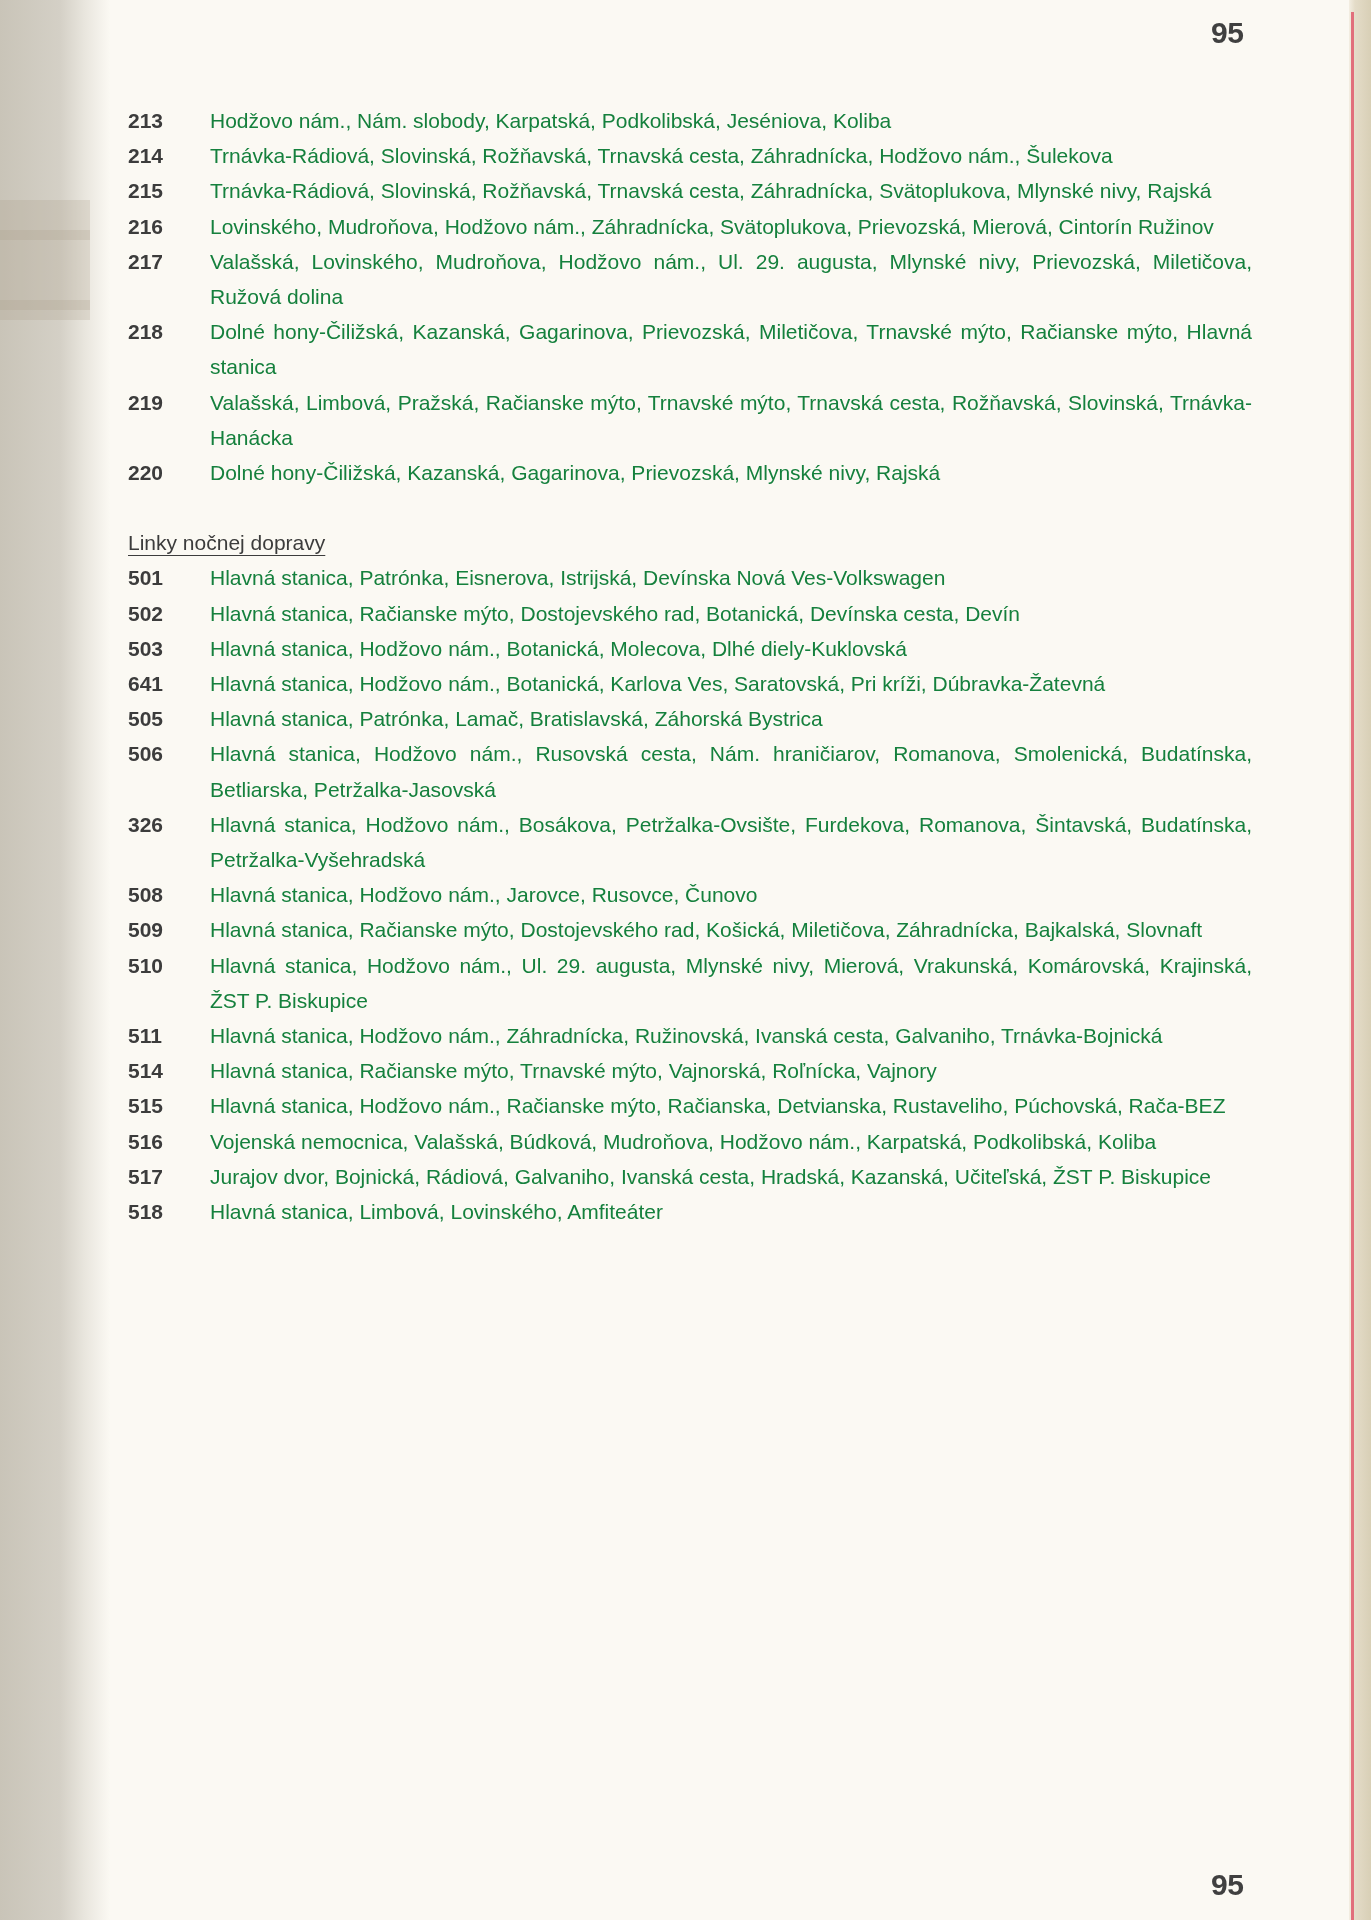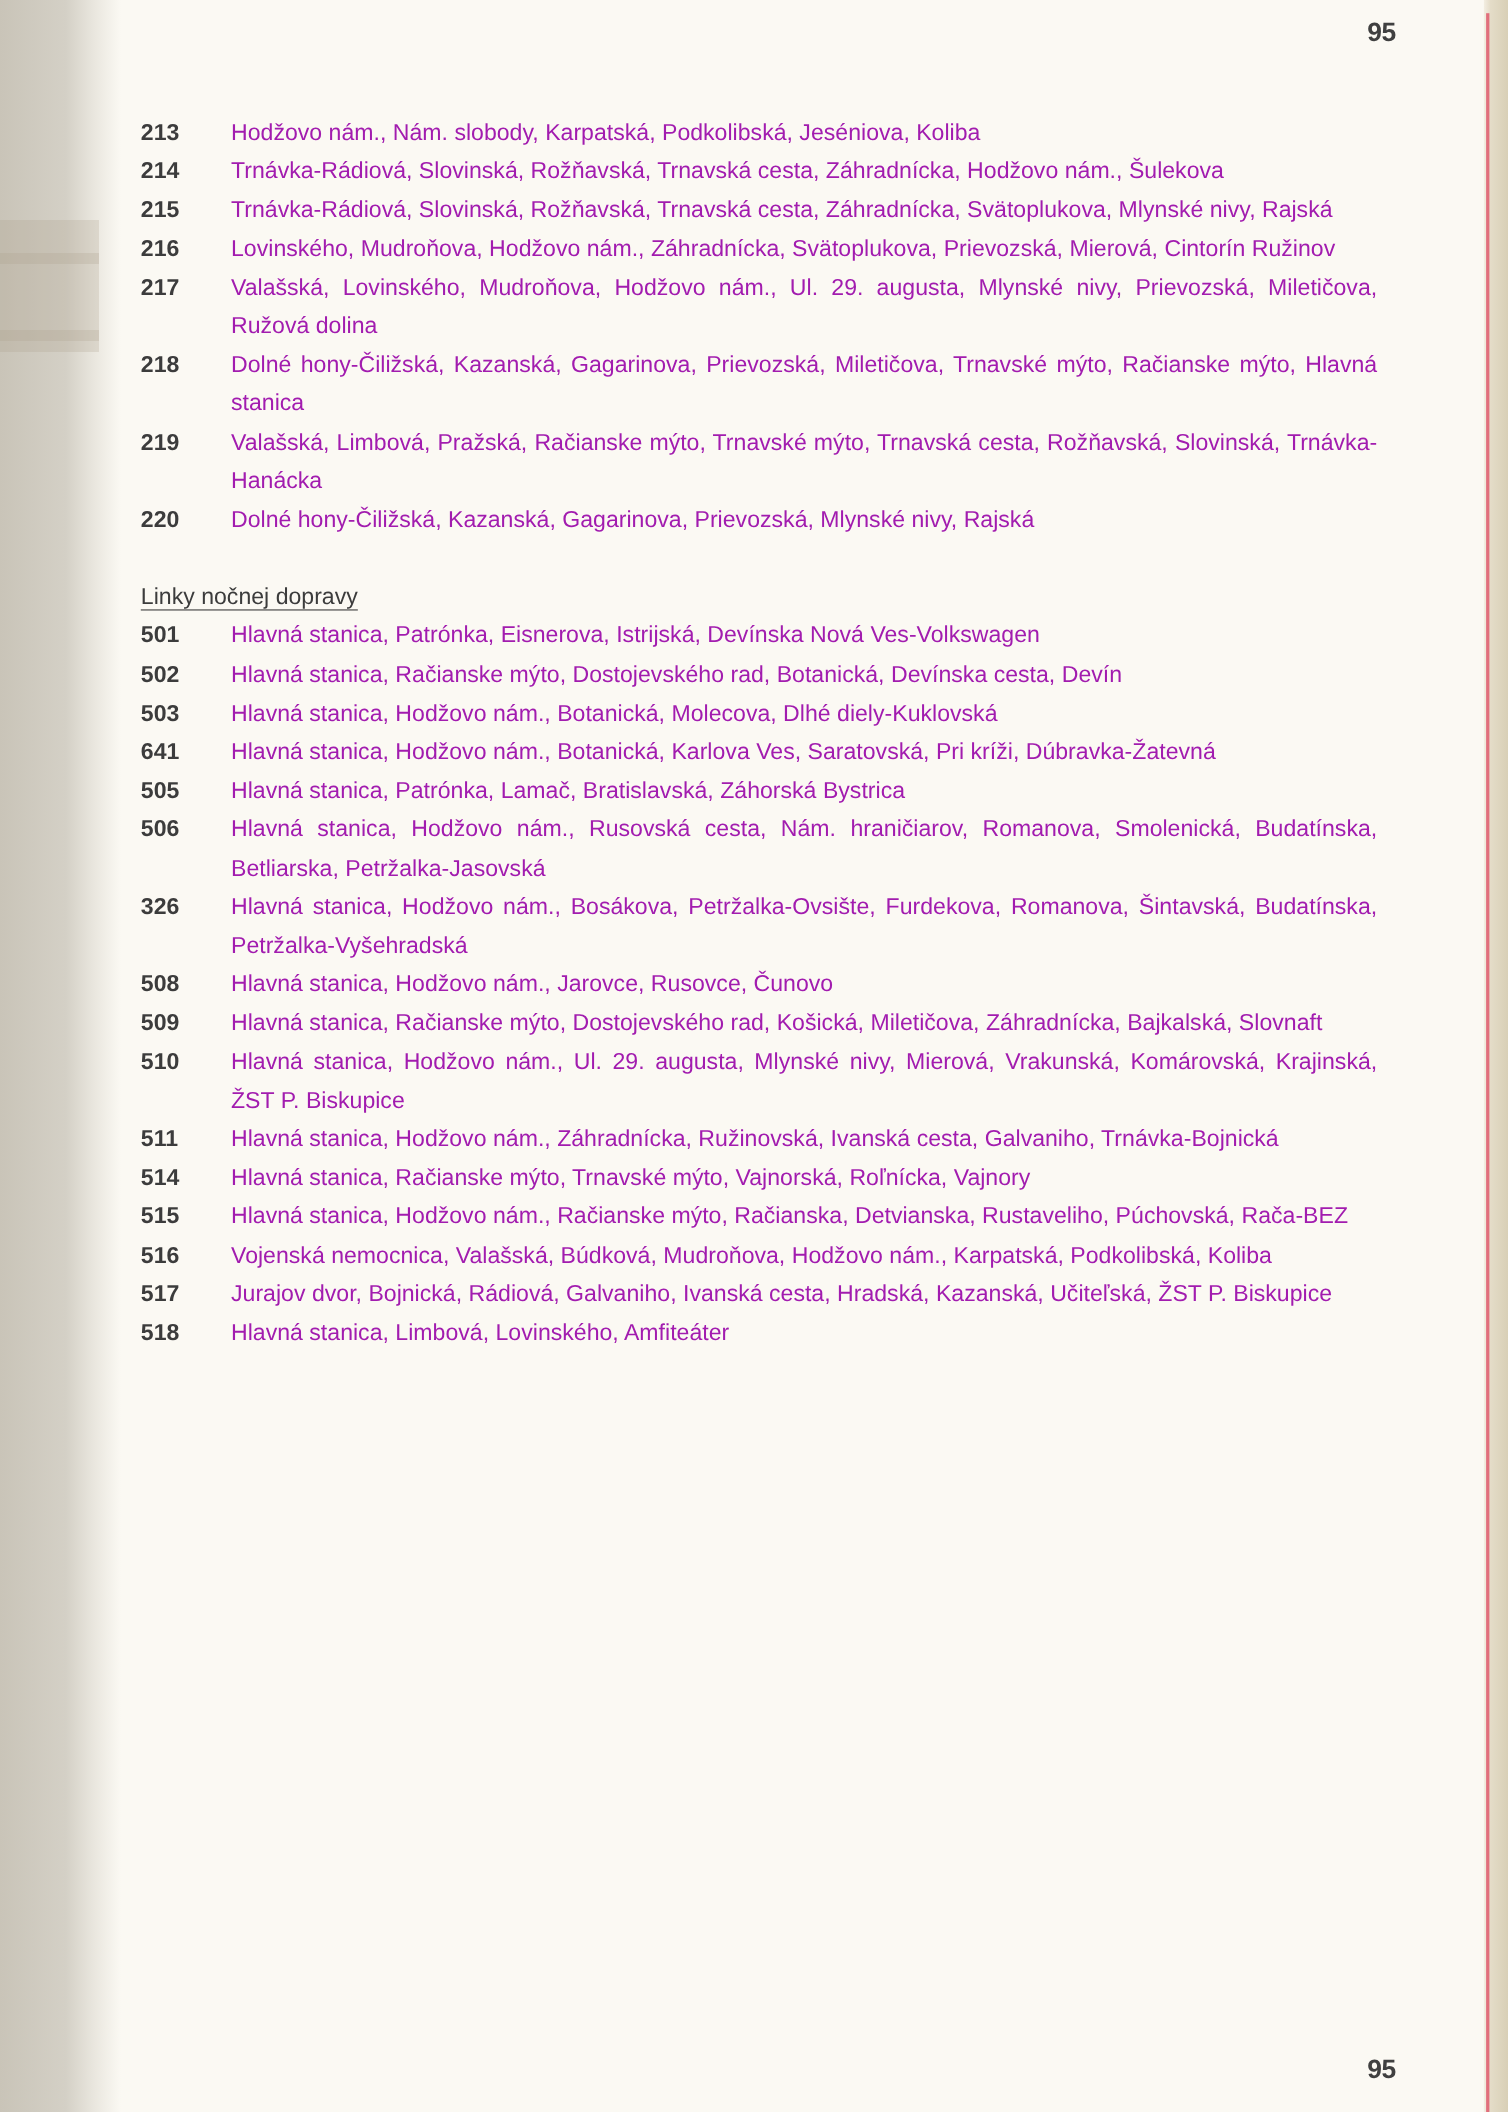--- a/index.html
+++ b/index.html
@@ -16,34 +16,33 @@
     .spine-band { position: absolute; left: 0; width: 90px; background: rgba(170,160,140,0.25); }
     .page-edge {
       position: absolute; right: 0; top: 0; width: 22px; height: 1920px;
       background: linear-gradient(to right, #f3eee2 0px, #e4dcc8 6px, #d8cfb6 22px);
     }
     .page-edge-red {
       position: absolute; right: 17px; top: 12px; width: 3px; height: 1908px;
       background: #df5a6c; opacity: 0.85;
     }
     .page-number {
-      position: absolute; font-weight: bold; font-size: 24px; color: #404040;
+      position: absolute; font-weight: bold; font-size: 30px; color: #404040;
       letter-spacing: -0.5px;
-      margin-left: 32px;
     }
     .page-number.top { left: 1211px; top: 16px; }
     .page-number.bottom { left: 1211px; top: 1868px; }
     .content { position: absolute; left: 128px; top: 103px; width: 1124px; }
     .route {
       display: flex; font-size: 21px; line-height: 35.2px;
     }
     .route .num {
       width: 82px; flex: 0 0 82px; font-weight: bold; color: #3c3c3c;
     }
-    .route .stops { flex: 1; color: #a21caf; text-align: justify; }
+    .route .stops { flex: 1; color: #15803d; text-align: justify; }
     .section-title {
       font-weight: normal; font-size: 21px; color: #3c3c3c;
       text-decoration: underline; text-decoration-thickness: 1px;
       text-underline-offset: 5px;
       margin-top: 35px; line-height: 35.2px;
     }
   </style>
 </head>
 <body>
 

